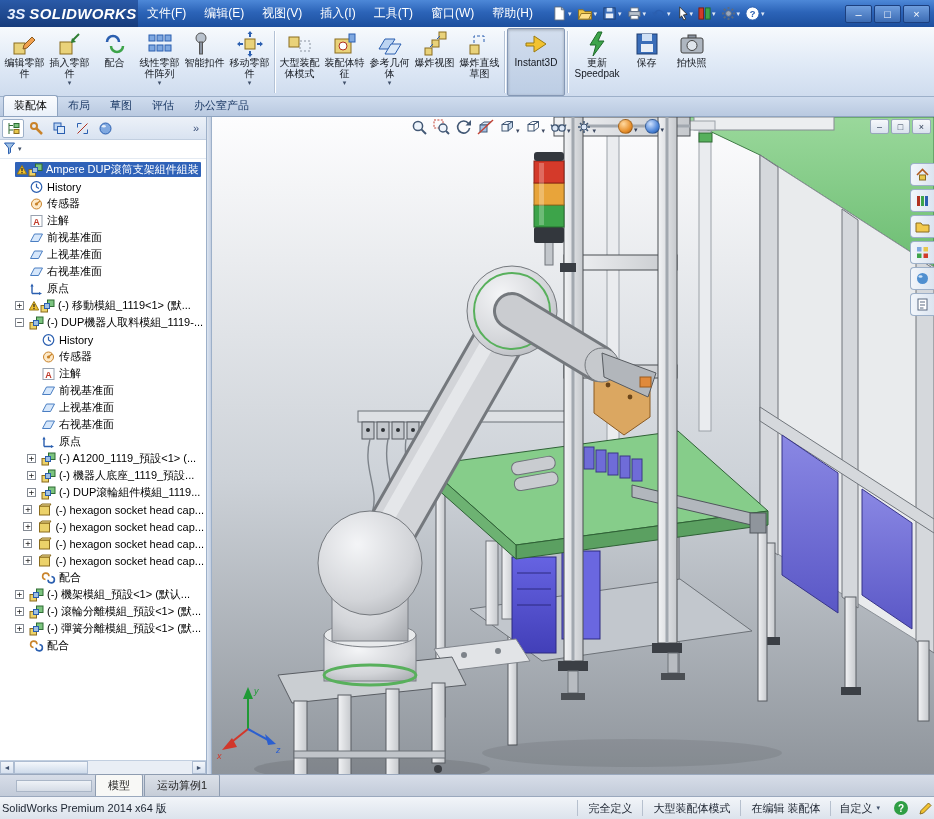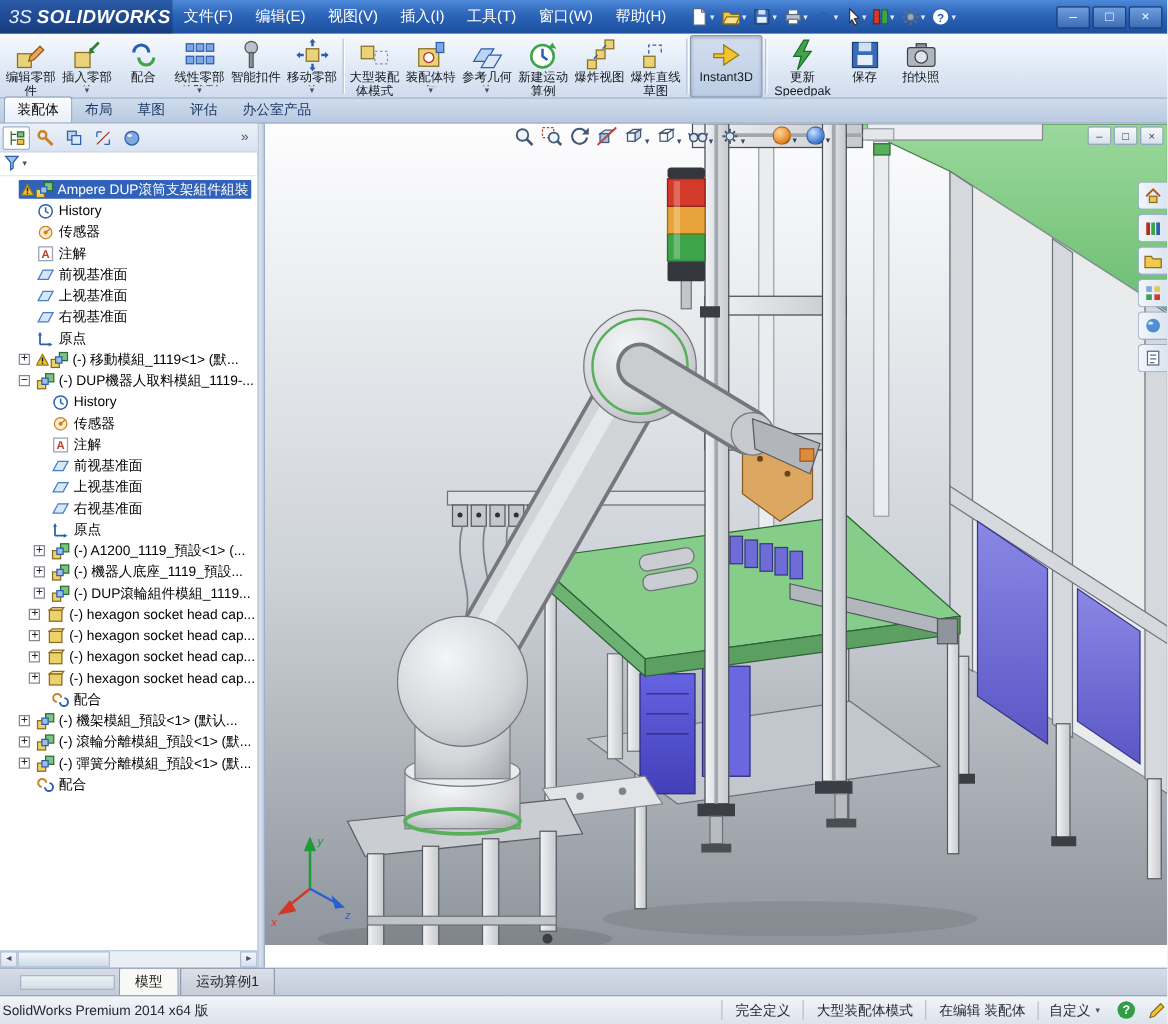--- a/index.html
+++ b/index.html
@@ -5,34 +5,34 @@
 *{box-sizing:border-box;margin:0;padding:0}
 html,body{width:934px;height:819px}
 body{font-family:"Liberation Sans",sans-serif;font-size:12px;overflow:hidden;cursor:default}
 .app{width:934px;height:819px;display:flex;flex-direction:column;background:#c9d4e4;overflow:hidden}
 
 
 .titlebar{height:27px;flex:none;display:flex;align-items:stretch;color:#fff;
   background:linear-gradient(#4d88d8 0%,#2c64b8 45%,#1c4f9e 100%)}
 .logo{width:138px;flex:none;display:flex;align-items:center;gap:4px;padding-left:7px;
   background:linear-gradient(#2a5aa8,#173c7c);font-style:italic}
-.logo .p{font-weight:normal;font-size:15px;color:#e8f0ff}
+.logo .p{font-weight:bold;font-size:15px;color:#e8f0ff}
 .logo .b{font-weight:bold;font-size:15px;letter-spacing:.4px}
 .menus{display:flex;align-items:stretch;font-size:12px}
 .menu-item{display:flex;align-items:center;padding:0 9px}
 .qa{display:flex;align-items:center;margin-left:8px;gap:1px}
 .qbtn{display:flex;align-items:center;padding:1px 2px;border-radius:2px}
 .qbtn svg{display:block}
 .dd{font-size:7px;color:#dfe8f6;margin-left:1px}
 .win-controls{margin-left:auto;display:flex;align-items:center;gap:2px;padding-right:4px}
 .winbtn{width:27px;height:18px;display:grid;place-items:center;font-size:11px;
   background:linear-gradient(#6f9ede,#3c6cb4);border:1px solid #1c3f7e;border-radius:2px}
 
 
-.ribbon{height:52px;flex:none;display:flex;align-items:stretch;padding:1px 2px 0;
+.ribbon{height:70px;flex:none;display:flex;align-items:stretch;padding:1px 2px 0;
   background:linear-gradient(#f7fafd,#dfe9f6 55%,#cfdcee);border-bottom:1px solid #9db0c9}
 .rbtn{width:45px;flex:none;display:flex;flex-direction:column;align-items:center;padding-top:2px;
   border:1px solid transparent;border-radius:2px}
 .ric{width:26px;height:26px;flex:none}
 .rlbl{font-size:10px;line-height:11px;text-align:center;max-height:33px;overflow:hidden;
   overflow-wrap:break-word;color:#14181f}
 .rdd{font-size:7px;color:#40506a;line-height:8px}
 .rbtn.pressed{background:linear-gradient(#d3deee,#bccde4);border-color:#8598b5;box-shadow:inset 0 1px 3px rgba(0,0,0,.25)}
 .rsep{width:1px;background:#b3c2d6;margin:3px 2px;box-shadow:1px 0 0 #fff}
 
@@ -271,28 +271,20 @@
         <div class="rlbl">装配体特征</div>
         <div class="rdd">▾</div>
       </div>
       <div class="rbtn">
         <div class="ric"><svg width="26" height="26" viewBox="0 0 26 26">
             <polygon points="2,18 8,8 18,8 12,18" fill="#bcd4f2" stroke="#2b5fb0"></polygon>
             <polygon points="8,23 14,13 24,13 18,23" fill="#dce9f8" stroke="#2b5fb0"></polygon>
           </svg></div>
         <div class="rlbl">参考几何体</div>
         <div class="rdd">▾</div>
-      </div>
-      <div class="rbtn">
-        <div class="ric"><svg width="26" height="26" viewBox="0 0 26 26">
-            <circle cx="12" cy="14" r="9" fill="#fff" stroke="#3da44a" stroke-width="2"></circle>
-            <path d="M12 8v6l4 3" stroke="#2b5fb0" fill="none" stroke-width="2"></path>
-            <path d="M20 3l3 5-6-1z" fill="#3da44a"></path>
-          </svg></div>
-        <div class="rlbl">新建运动算例</div>
       </div>
       <div class="rbtn">
         <div class="ric"><svg width="26" height="26" viewBox="0 0 26 26">
             <g fill="#e9d27a" stroke="#8a6d1f">
               <rect x="3" y="17" width="7" height="7"></rect>
               <rect x="10" y="9" width="7" height="7"></rect>
               <rect x="17" y="1" width="7" height="7"></rect>
             </g>
             <path d="M8 16l3-3M15 8l3-3" stroke="#2b5fb0"></path>
           </svg></div>

